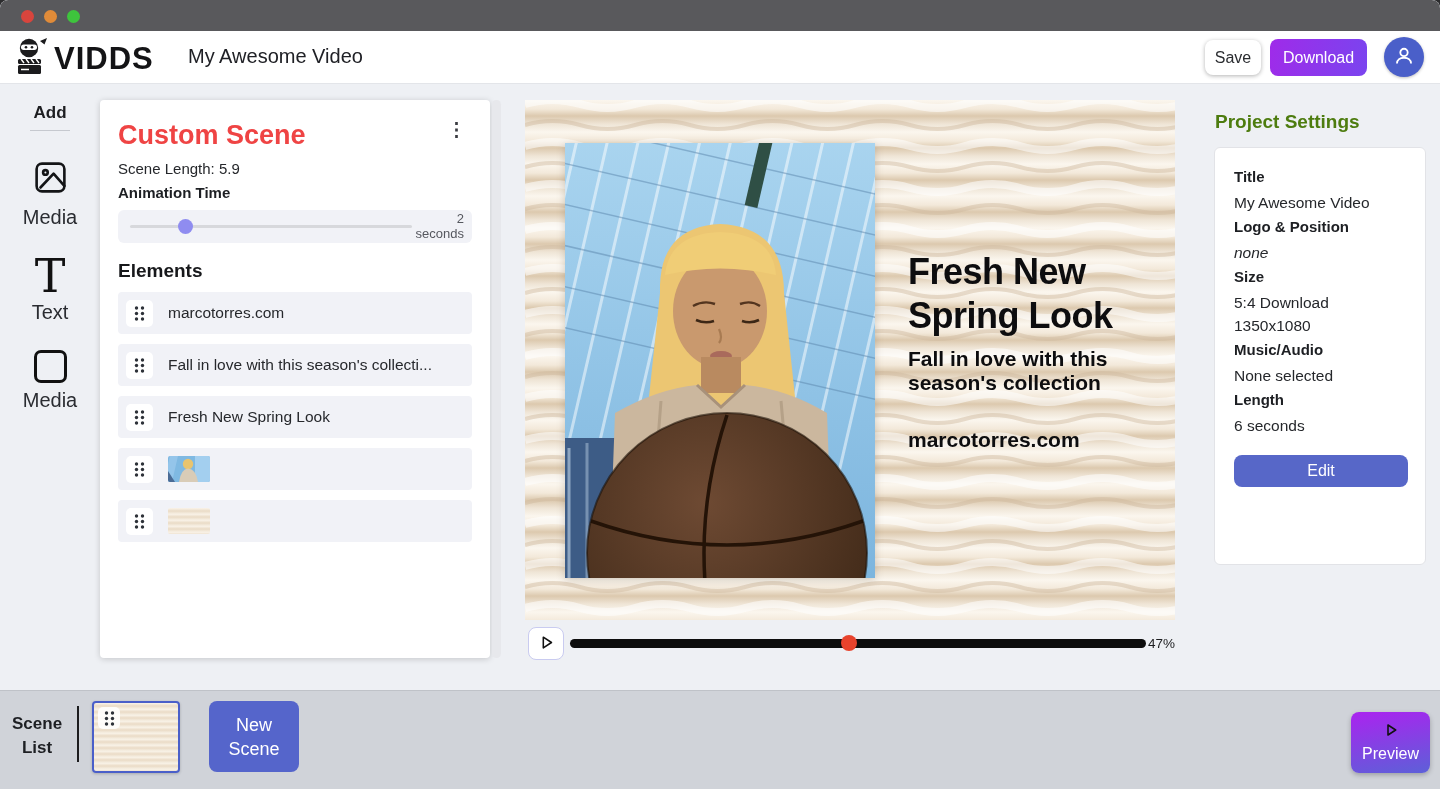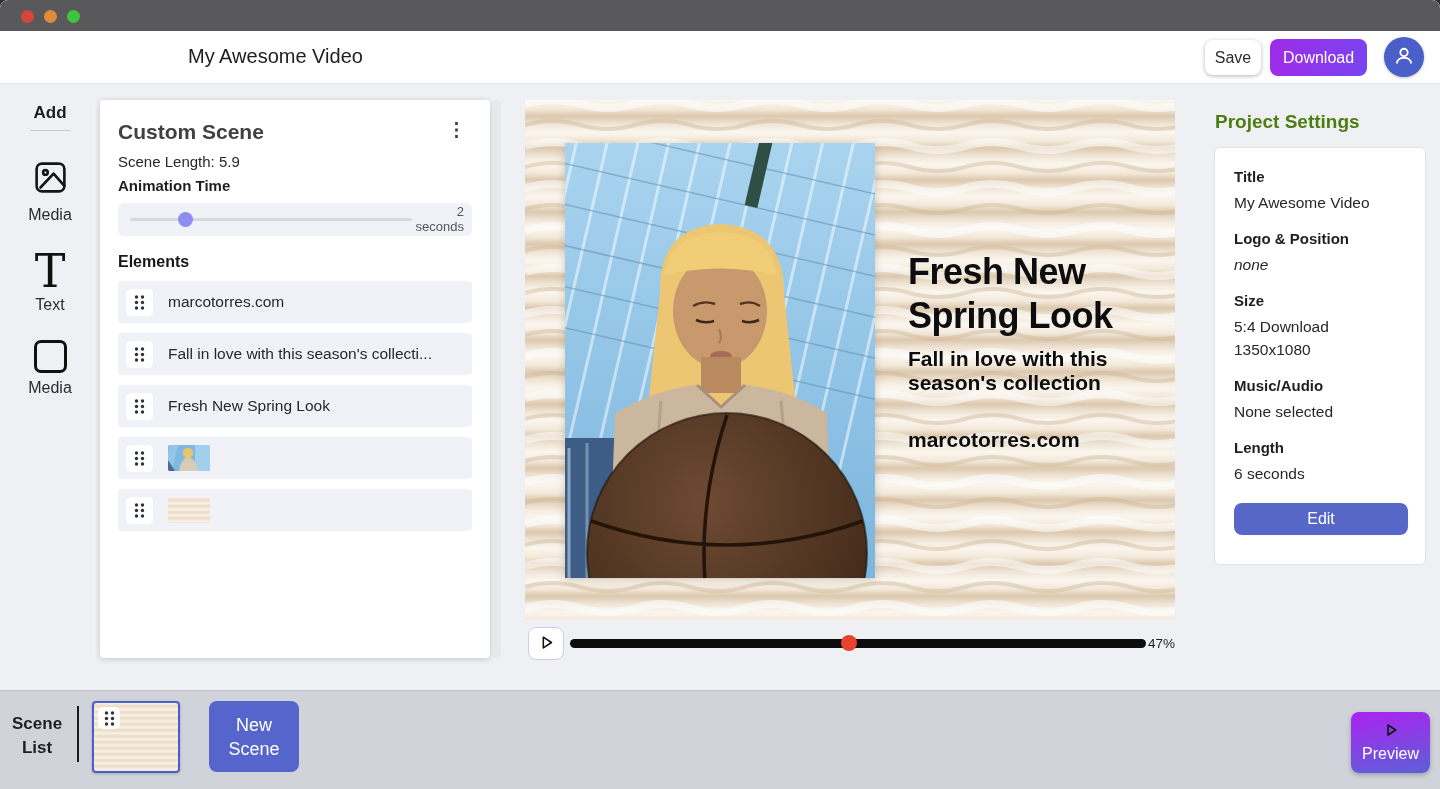--- a/index.html
+++ b/index.html
@@ -22,36 +22,36 @@
   .btn-download { position:absolute; left:1270px; top:8px; width:97px; height:37px; border:none; border-radius:8px; background:linear-gradient(100deg,#9f2be9,#7a44ef); color:#fff; font-size:16px; cursor:pointer; font-family:inherit; }
   .btn-avatar { position:absolute; left:1384px; top:6px; width:40px; height:40px; border:none; border-radius:50%; background:#4a5fc9; cursor:pointer; display:flex; align-items:center; justify-content:center; box-shadow:0 1px 3px rgba(0,0,0,.25); }
 
   
   .rail { position:absolute; left:0; top:84px; width:100px; }
   .rail-add { margin:19px auto 0; width:40px; text-align:center; font-size:17px; font-weight:bold; color:#1d1e21; padding-bottom:7px; border-bottom:1px solid #c6c9cf; }
   .tool { margin:0 auto; width:72px; text-align:center; cursor:pointer; }
   .tool-media { margin-top:28px; }
   .tool-text { margin-top:28px; }
   .tool-block { margin-top:26px; }
-  .tool-label { font-size:16px; color:#2a2c31; margin-top:6px; }
+  .tool-label { font-size:20px; color:#2a2c31; margin-top:6px; }
   .ticon-t { font-family:"DejaVu Serif", serif; font-size:46px; line-height:38px; color:#111; font-weight:500; }
   .block-square { width:33px; height:33px; border:3px solid #111; border-radius:7px; margin:0 auto; }
 
   
   .scene-card { position:absolute; left:100px; top:100px; width:390px; height:558px; background:#fff; border-radius:4px; box-shadow:0 1px 6px rgba(0,0,0,.18); padding:20px 18px; }
   .scene-title-row { display:flex; justify-content:space-between; align-items:flex-start; }
-  .scene-title { font-size:21px; font-weight:bold; color:#404040; }
+  .scene-title { font-size:27px; font-weight:bold; color:#ef4444; }
   .kebab { font-size:19px; font-weight:bold; color:#3a3c41; line-height:20px; padding:0 6px; cursor:pointer; }
   .scene-length { font-size:15px; color:#25272b; margin-top:9px; }
   .anim-label { font-size:15px; font-weight:bold; color:#1d1f23; margin-top:7px; }
   .slider-box { margin-top:9px; height:33px; background:#f1f2f7; border-radius:6px; position:relative; }
   .slider-track { position:absolute; left:12px; right:60px; top:15px; height:3px; background:#d7d8dc; border-radius:2px; cursor:pointer; }
   .slider-thumb { position:absolute; left:17%; top:-6px; width:15px; height:15px; background:#8f8cf0; border-radius:50%; cursor:grab; }
   .slider-val { position:absolute; right:8px; top:1px; text-align:right; font-size:13px; color:#55575e; line-height:15px; }
-  .elements-h { font-size:16px; font-weight:bold; color:#17181b; margin-top:17px; }
+  .elements-h { font-size:19px; font-weight:bold; color:#17181b; margin-top:17px; }
   .el-row { margin-top:10px; height:42px; background:#f1f2f7; border-radius:4px; display:flex; align-items:center; padding-left:8px; cursor:grab; }
   .drag-chip { width:27px; height:27px; background:#fff; border-radius:5px; display:flex; align-items:center; justify-content:center; }
   .el-label { margin-left:15px; font-size:15.5px; color:#26282c; white-space:nowrap; }
   .el-thumb { margin-left:15px; width:42px; height:26px; border-radius:2px; overflow:hidden; }
   .scrolltrack { position:absolute; left:492px; top:100px; width:9px; height:558px; background:#e7e8ec; border-radius:5px; cursor:pointer; }
 
   
   .wavy { background:repeating-linear-gradient(180deg,#fbf6ee 0px,#f3e9da 9px,#dcc9ae 16px,#efe5d6 24px,#fbf6ee 32px); }
   .wavy-sm { background:repeating-linear-gradient(180deg,#faf4ea 0px,#eadbc6 3px,#f7f0e4 6px); }
 
@@ -66,21 +66,21 @@
 
   
   .play-btn { position:absolute; left:528px; top:627px; width:36px; height:33px; background:#fff; border:1.5px solid #c9cbf0; border-radius:8px; cursor:pointer; display:flex; align-items:center; justify-content:center; }
   .seek { position:absolute; left:570px; top:639px; width:576px; height:9px; background:#0d0d0d; border-radius:5px; cursor:pointer; }
   .seek-dot { position:absolute; left:47%; top:-4px; width:16px; height:16px; background:#e8432c; border-radius:50%; cursor:grab; }
   .seek-label { position:absolute; left:1148px; top:636px; font-size:13.5px; color:#1c1d1f; }
 
   
   .ps-heading { position:absolute; left:1215px; top:111px; font-size:19px; font-weight:bold; color:#4d7c0f; }
   .ps-card { position:absolute; left:1214px; top:147px; width:212px; height:418px; background:#fff; border:1px solid #e2e3e7; border-radius:6px; padding:20px 19px; }
-  .ps-label { font-size:15px; font-weight:bold; color:#1d1f23; margin-top:16px; }
+  .ps-label { font-size:15px; font-weight:bold; color:#1d1f23; margin-top:4px; }
   .ps-label:first-child { margin-top:0; }
   .ps-value { font-size:15.5px; color:#25272b; margin-top:6px; line-height:23px; }
   .ps-value.italic { font-style:italic; }
   .btn-edit { display:block; width:174px; height:32px; margin:18px auto 0; background:#5767c8; color:#fff; border:none; border-radius:8px; font-size:16px; cursor:pointer; font-family:inherit; }
 
   
   .footer { position:absolute; left:0; top:690px; width:1440px; height:112px; background:#d0d3d9; border-top:1px solid #bfc2c8;text-decoration:underline; }
   .scene-list-label { position:absolute; left:12px; top:21px; width:50px; text-align:center; font-size:17px; font-weight:bold; color:#1d1f23; line-height:24px; }
   .v-divider { position:absolute; left:77px; top:15px; width:2px; height:56px; background:#1c1c1e; }
   .scene-thumb { position:absolute; left:92px; top:10px; width:88px; height:72px; border:2px solid #4a5fc9; border-radius:4px; cursor:pointer; position:absolute; box-shadow:0 1px 3px rgba(0,0,0,.2); }
@@ -107,20 +107,36 @@
 
 <div class="app">
 
   <div class="titlebar">
     <span class="tdot r"></span>
     <span class="tdot y"></span>
     <span class="tdot g"></span>
   </div>
 
   <div class="header">
+    <div class="logo-wrap">
+      <span>
+        <svg width="34" height="38" viewBox="0 0 34 38">
+          <path d="M26 3 l7 -3 l-2.5 6.5 z" fill="#1b1b1d"></path>
+          <circle cx="15" cy="10" r="9.2" fill="#1b1b1d"></circle>
+          <rect x="7" y="6.5" width="16" height="5.5" rx="2.7" fill="#fff"></rect>
+          <circle cx="12" cy="9.3" r="1.3" fill="#1b1b1d"></circle>
+            <circle cx="18" cy="9.3" r="1.3" fill="#1b1b1d"></circle>
+          <rect x="4" y="21" width="23" height="5" rx="1.5" fill="#1b1b1d"></rect>
+          <path d="M7 21 l3 4 M12 21 l3 4 M17 21 l3 4 M22 21 l3 4" stroke="#fff" stroke-width="1.4"></path>
+          <rect x="4" y="27" width="23" height="9" rx="1.5" fill="#1b1b1d"></rect>
+          <path d="M7 31.5 h8" stroke="#fff" stroke-width="1.3"></path>
+        </svg>
+      </span>
+      <span class="logo-text">VIDDS</span>
+    </div>
     <div class="proj-title">My Awesome Video</div>
     <button class="btn-save">Save</button>
     <button class="btn-download">Download</button>
     <button class="btn-avatar">
       <span>
         <svg width="26" height="26" viewBox="0 0 24 24" fill="none" stroke="#fff" stroke-width="1.7">
           <circle cx="12" cy="8.7" r="3.4"></circle>
           <path d="M5.5 19 c0-3.6 2.9-5.4 6.5-5.4 s6.5 1.8 6.5 5.4"></path>
         </svg>
       </span>

